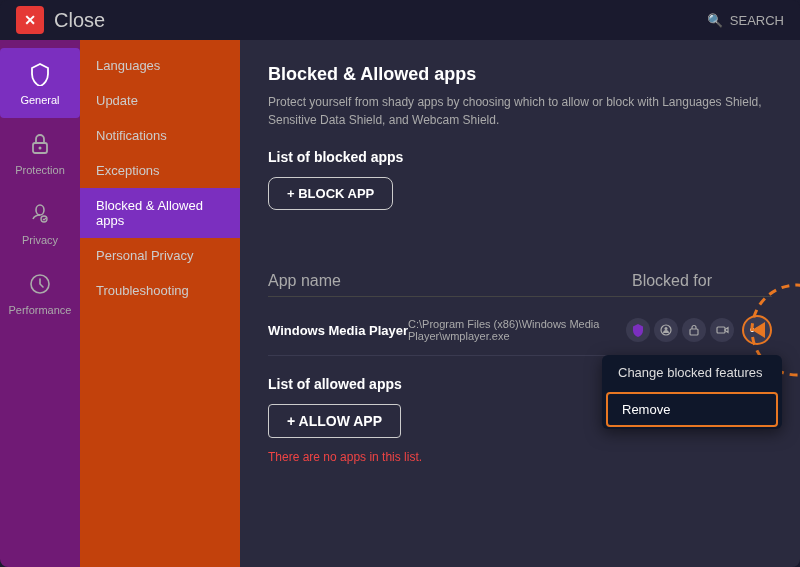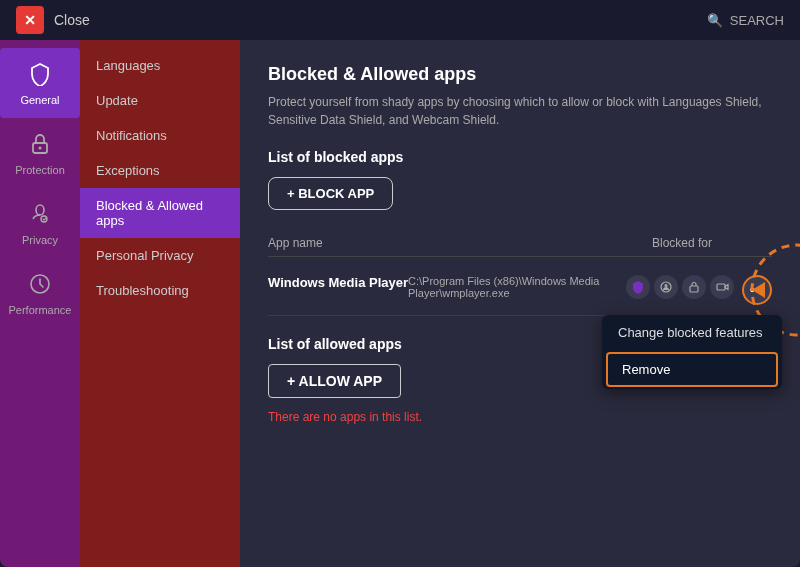--- a/index.html
+++ b/index.html
@@ -45,21 +45,21 @@
       border-radius: 4px;
       font-size: 14px;
       cursor: pointer;
       display: flex;
       align-items: center;
       justify-content: center;
       font-weight: bold;
     }
     .title-text {
       color: #ccc;
-      font-size: 14px;
+      font-size: 20px;
     }
     .search-area {
       display: flex;
       align-items: center;
       gap: 6px;
       color: #aaa;
       font-size: 13px;
       cursor: pointer;
     }
 
@@ -100,21 +100,21 @@
       width: 28px;
       height: 28px;
       display: flex;
       align-items: center;
       justify-content: center;
     }
 
     
     .menu-sidebar {
       width: 160px;
-      background: #7f1d1d;
+      background: #c2410c;
       padding-top: 8px;
       flex-shrink: 0;
     }
     .menu-item {
       padding: 10px 16px;
       color: #ccc;
       font-size: 13px;
       cursor: pointer;
     }
     .menu-item.active {
@@ -162,25 +162,26 @@
     }
     .table-header {
       display: flex;
       justify-content: space-between;
       padding: 6px 0;
       border-bottom: 1px solid #444;
       margin-bottom: 8px;
     }
     .table-header-cell {
       color: #aaa;
-      font-size: 12px;
+      font-size: 16px;
+      margin-top: 36px;
     }
     .table-row {
       display: flex;
-      align-items: flex-start;
+      align-items: center;
       padding: 10px 0;
       border-bottom: 1px solid #3a3a50;
       position: relative;
     }
     .app-name {
       color: white;
       font-size: 13px;
       font-weight: bold;
       min-width: 130px;
     }

